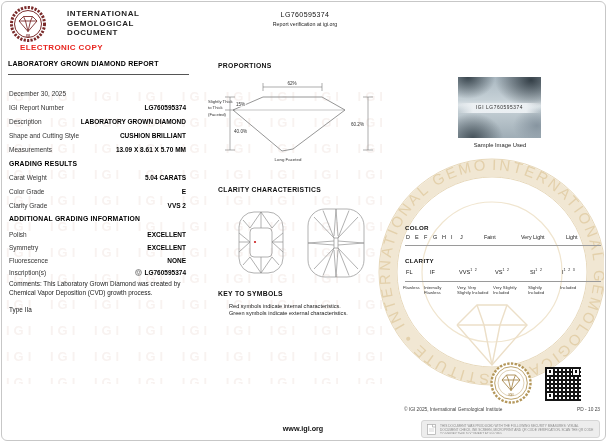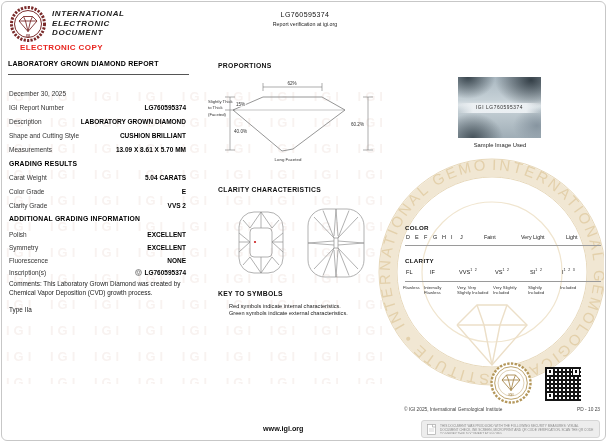--- a/index.html
+++ b/index.html
@@ -64,23 +64,23 @@
     <polyline points="10,16 14.5,11.5 23.5,11.5 28,16 19,26.5 10,16"></polyline>
     <line x1="10" y1="16" x2="28" y2="16"></line>
     <line x1="14.5" y1="11.5" x2="16.5" y2="16"></line>
     <line x1="23.5" y1="11.5" x2="21.5" y2="16"></line>
     <line x1="16.5" y1="16" x2="19" y2="26.5"></line>
     <line x1="21.5" y1="16" x2="19" y2="26.5"></line>
   </g>
   <text x="19" y="31.5" font-size="3.4" text-anchor="middle" fill="#7a2b2b" font-weight="bold">IGI</text>
 </svg>
 
-<div class="abs z1 brand" style="left:52px;top:9px;font-style:italic;">
+<div class="abs z1 brand" style="left:67px;top:9px;">
   <div>INTERNATIONAL</div>
-  <div>ELECTRONIC</div>
+  <div>GEMOLOGICAL</div>
   <div>DOCUMENT</div>
 </div>
 
 <div class="abs z1" style="left:20px;top:43px;font-size:8px;font-weight:700;letter-spacing:.4px;color:#e8251f;text-align:center;">ELECTRONIC COPY</div>
 
 <div class="abs z1" style="left:8px;top:60px;font-size:7px;font-weight:700;letter-spacing:.2px;color:#000;">LABORATORY GROWN DIAMOND REPORT</div>
 <div class="hline z1" style="left:8px;top:74px;width:181px;"></div>
 
 <div class="abs z1" style="left:225px;top:11px;width:160px;text-align:center;">
   <div style="font-size:7px;letter-spacing:.4px;color:#111;">LG760595374</div>
@@ -326,13 +326,13 @@
   <svg style="position:absolute;left:5px;top:2.5px;" width="9" height="11" viewBox="0 0 9 11">
     <rect x="0.5" y="0.5" width="8" height="10" fill="#fff" stroke="#aaa" stroke-width="0.7"></rect>
     <polyline points="5.5,0.5 5.5,3 8.5,3" fill="none" stroke="#aaa" stroke-width="0.7"></polyline>
     <line x1="2" y1="5" x2="7" y2="5" stroke="#bbb" stroke-width="0.6"></line>
     <line x1="2" y1="7" x2="7" y2="7" stroke="#bbb" stroke-width="0.6"></line>
   </svg>
   <div style="position:absolute;left:18px;top:3px;width:154px;height:10px;overflow:hidden;
               font-size:3.2px;line-height:4px;color:#8a8a8a;">THIS DOCUMENT WAS PRODUCED WITH THE FOLLOWING SECURITY MEASURES: VISUAL DOCUMENT CHECK, INK SCREEN, MICROPRINT AND QR CODE VERIFICATION. SCAN THE QR CODE TO VERIFY THIS DOCUMENT AT IGI.ORG.</div>
 </div>
 
-<div class="abs z1" style="left:263px;top:424px;width:80px;font-size:7.2px;font-weight:700;color:#111;">www.igi.org</div>
+<div class="abs z1" style="left:263px;top:424px;width:80px;text-align:center;font-size:7.2px;font-weight:700;color:#111;">www.igi.org</div>
 
 </body></html>

